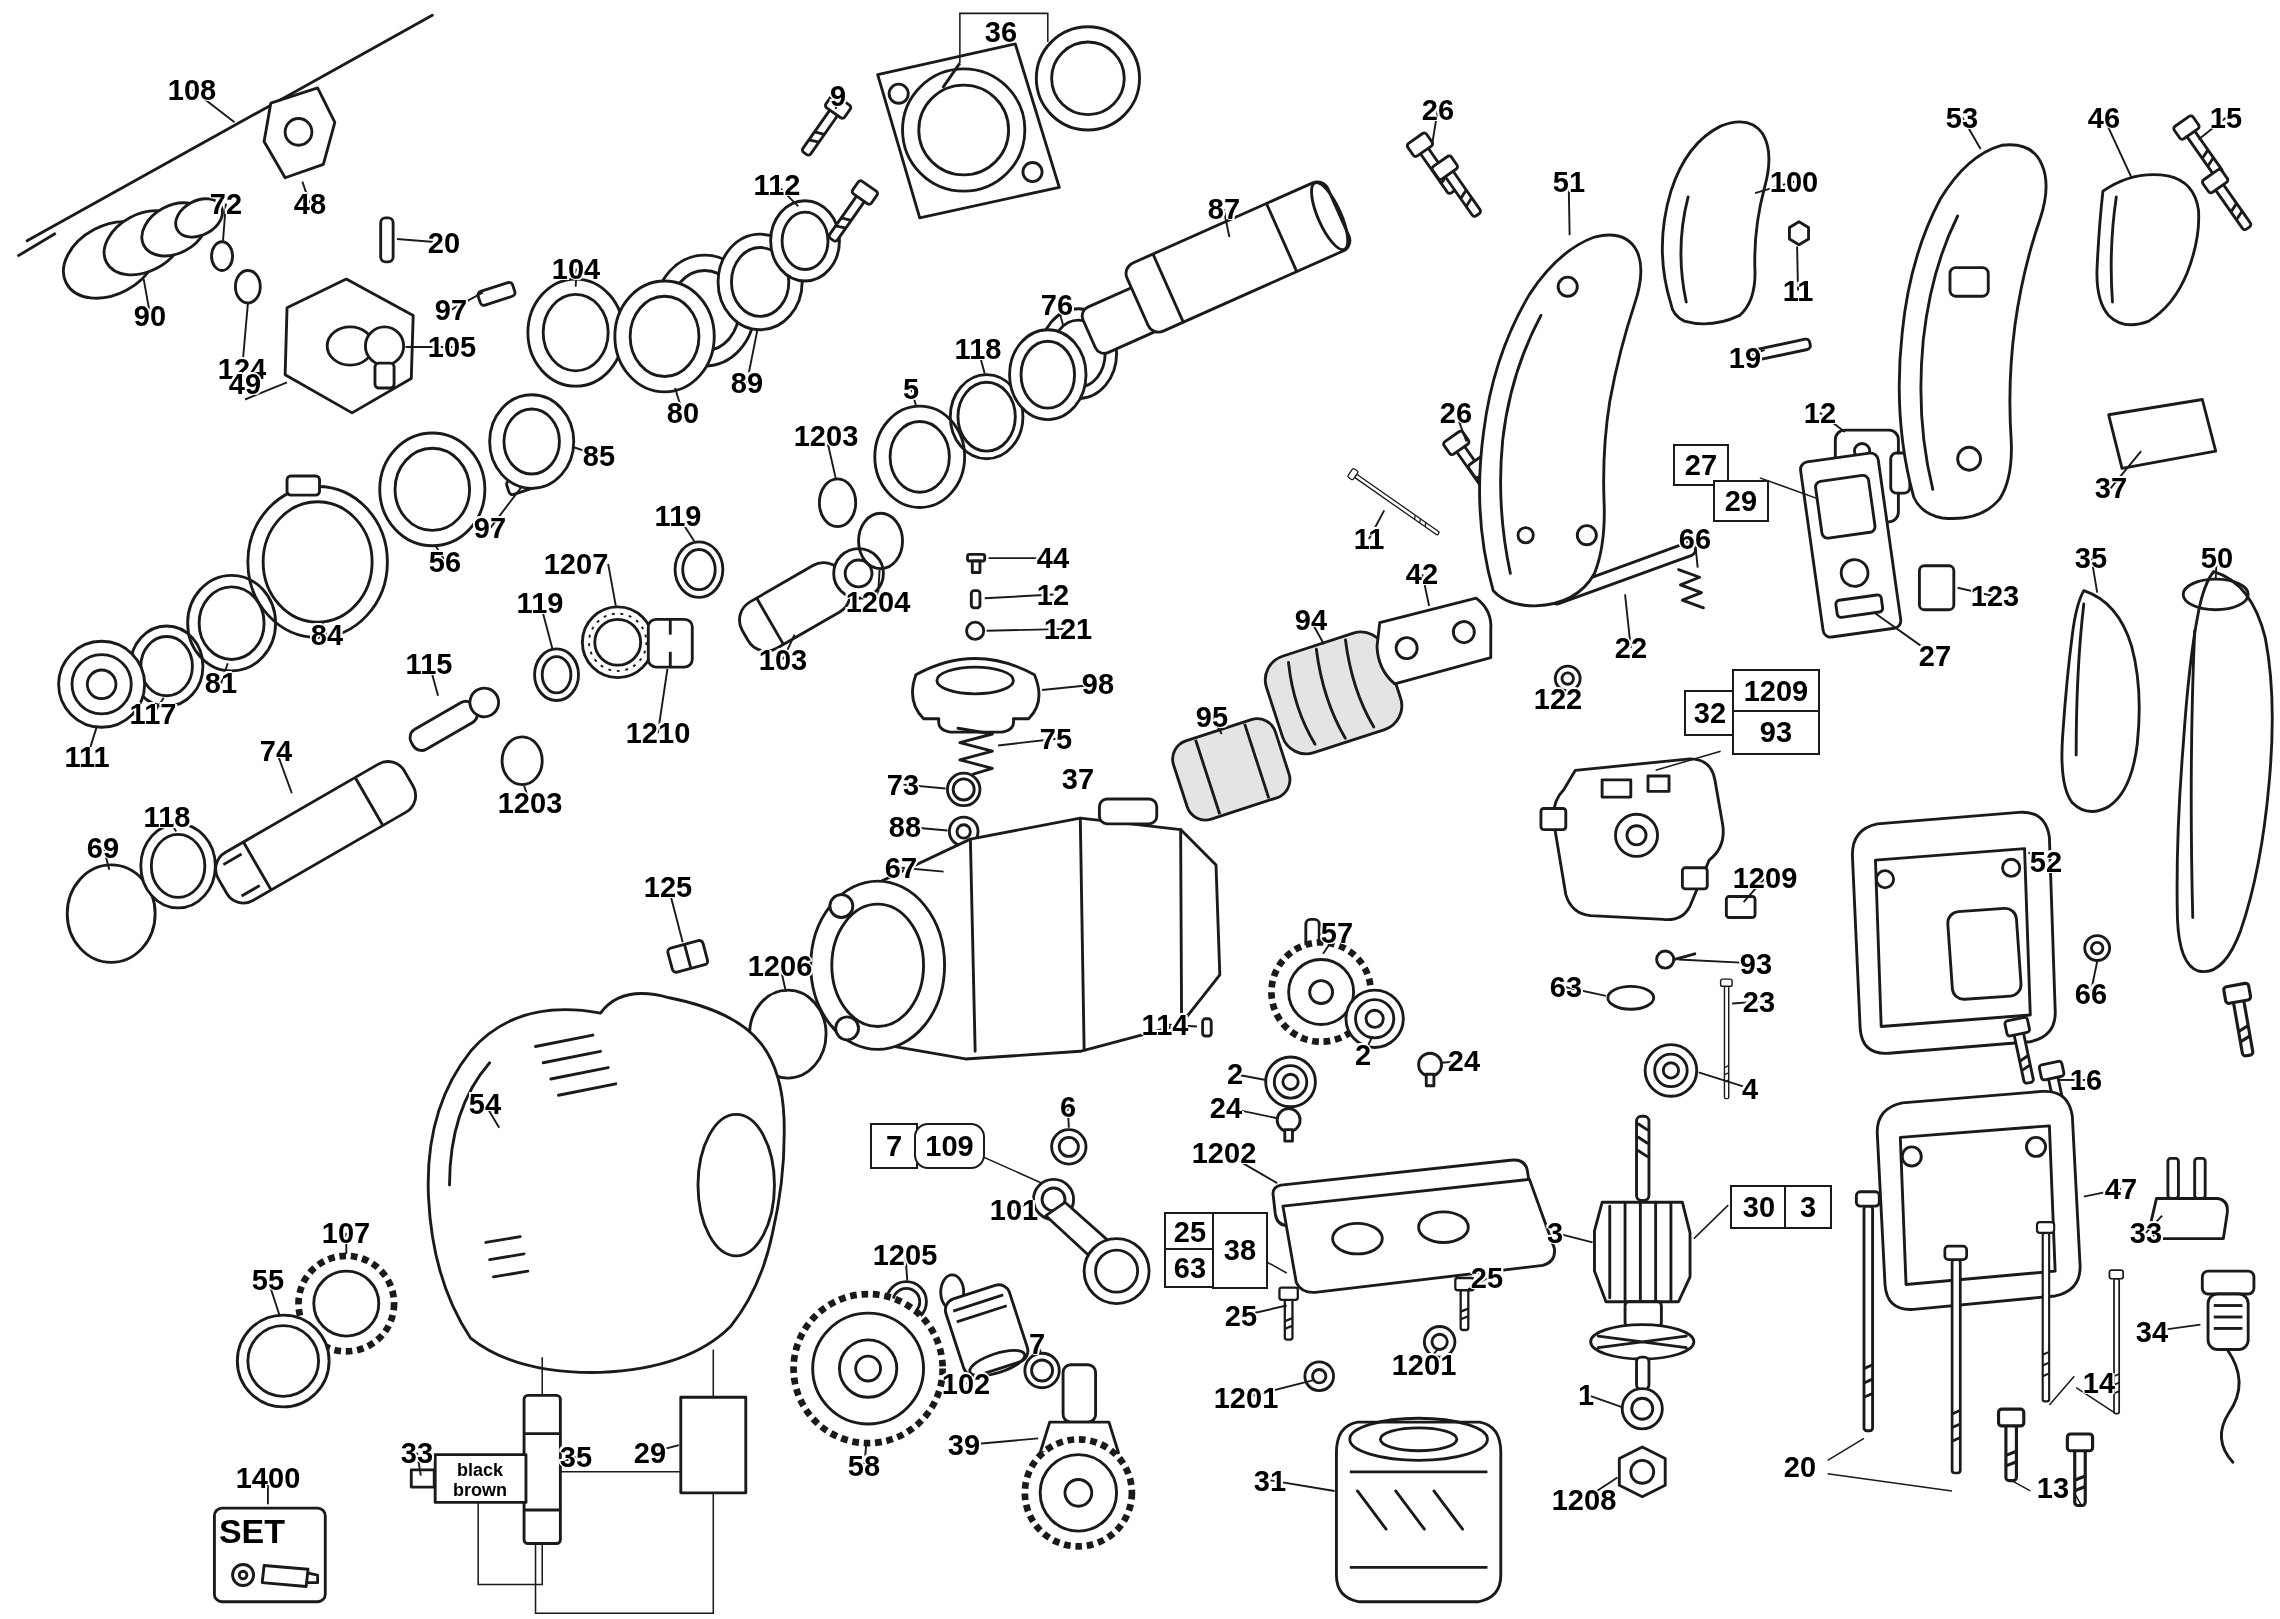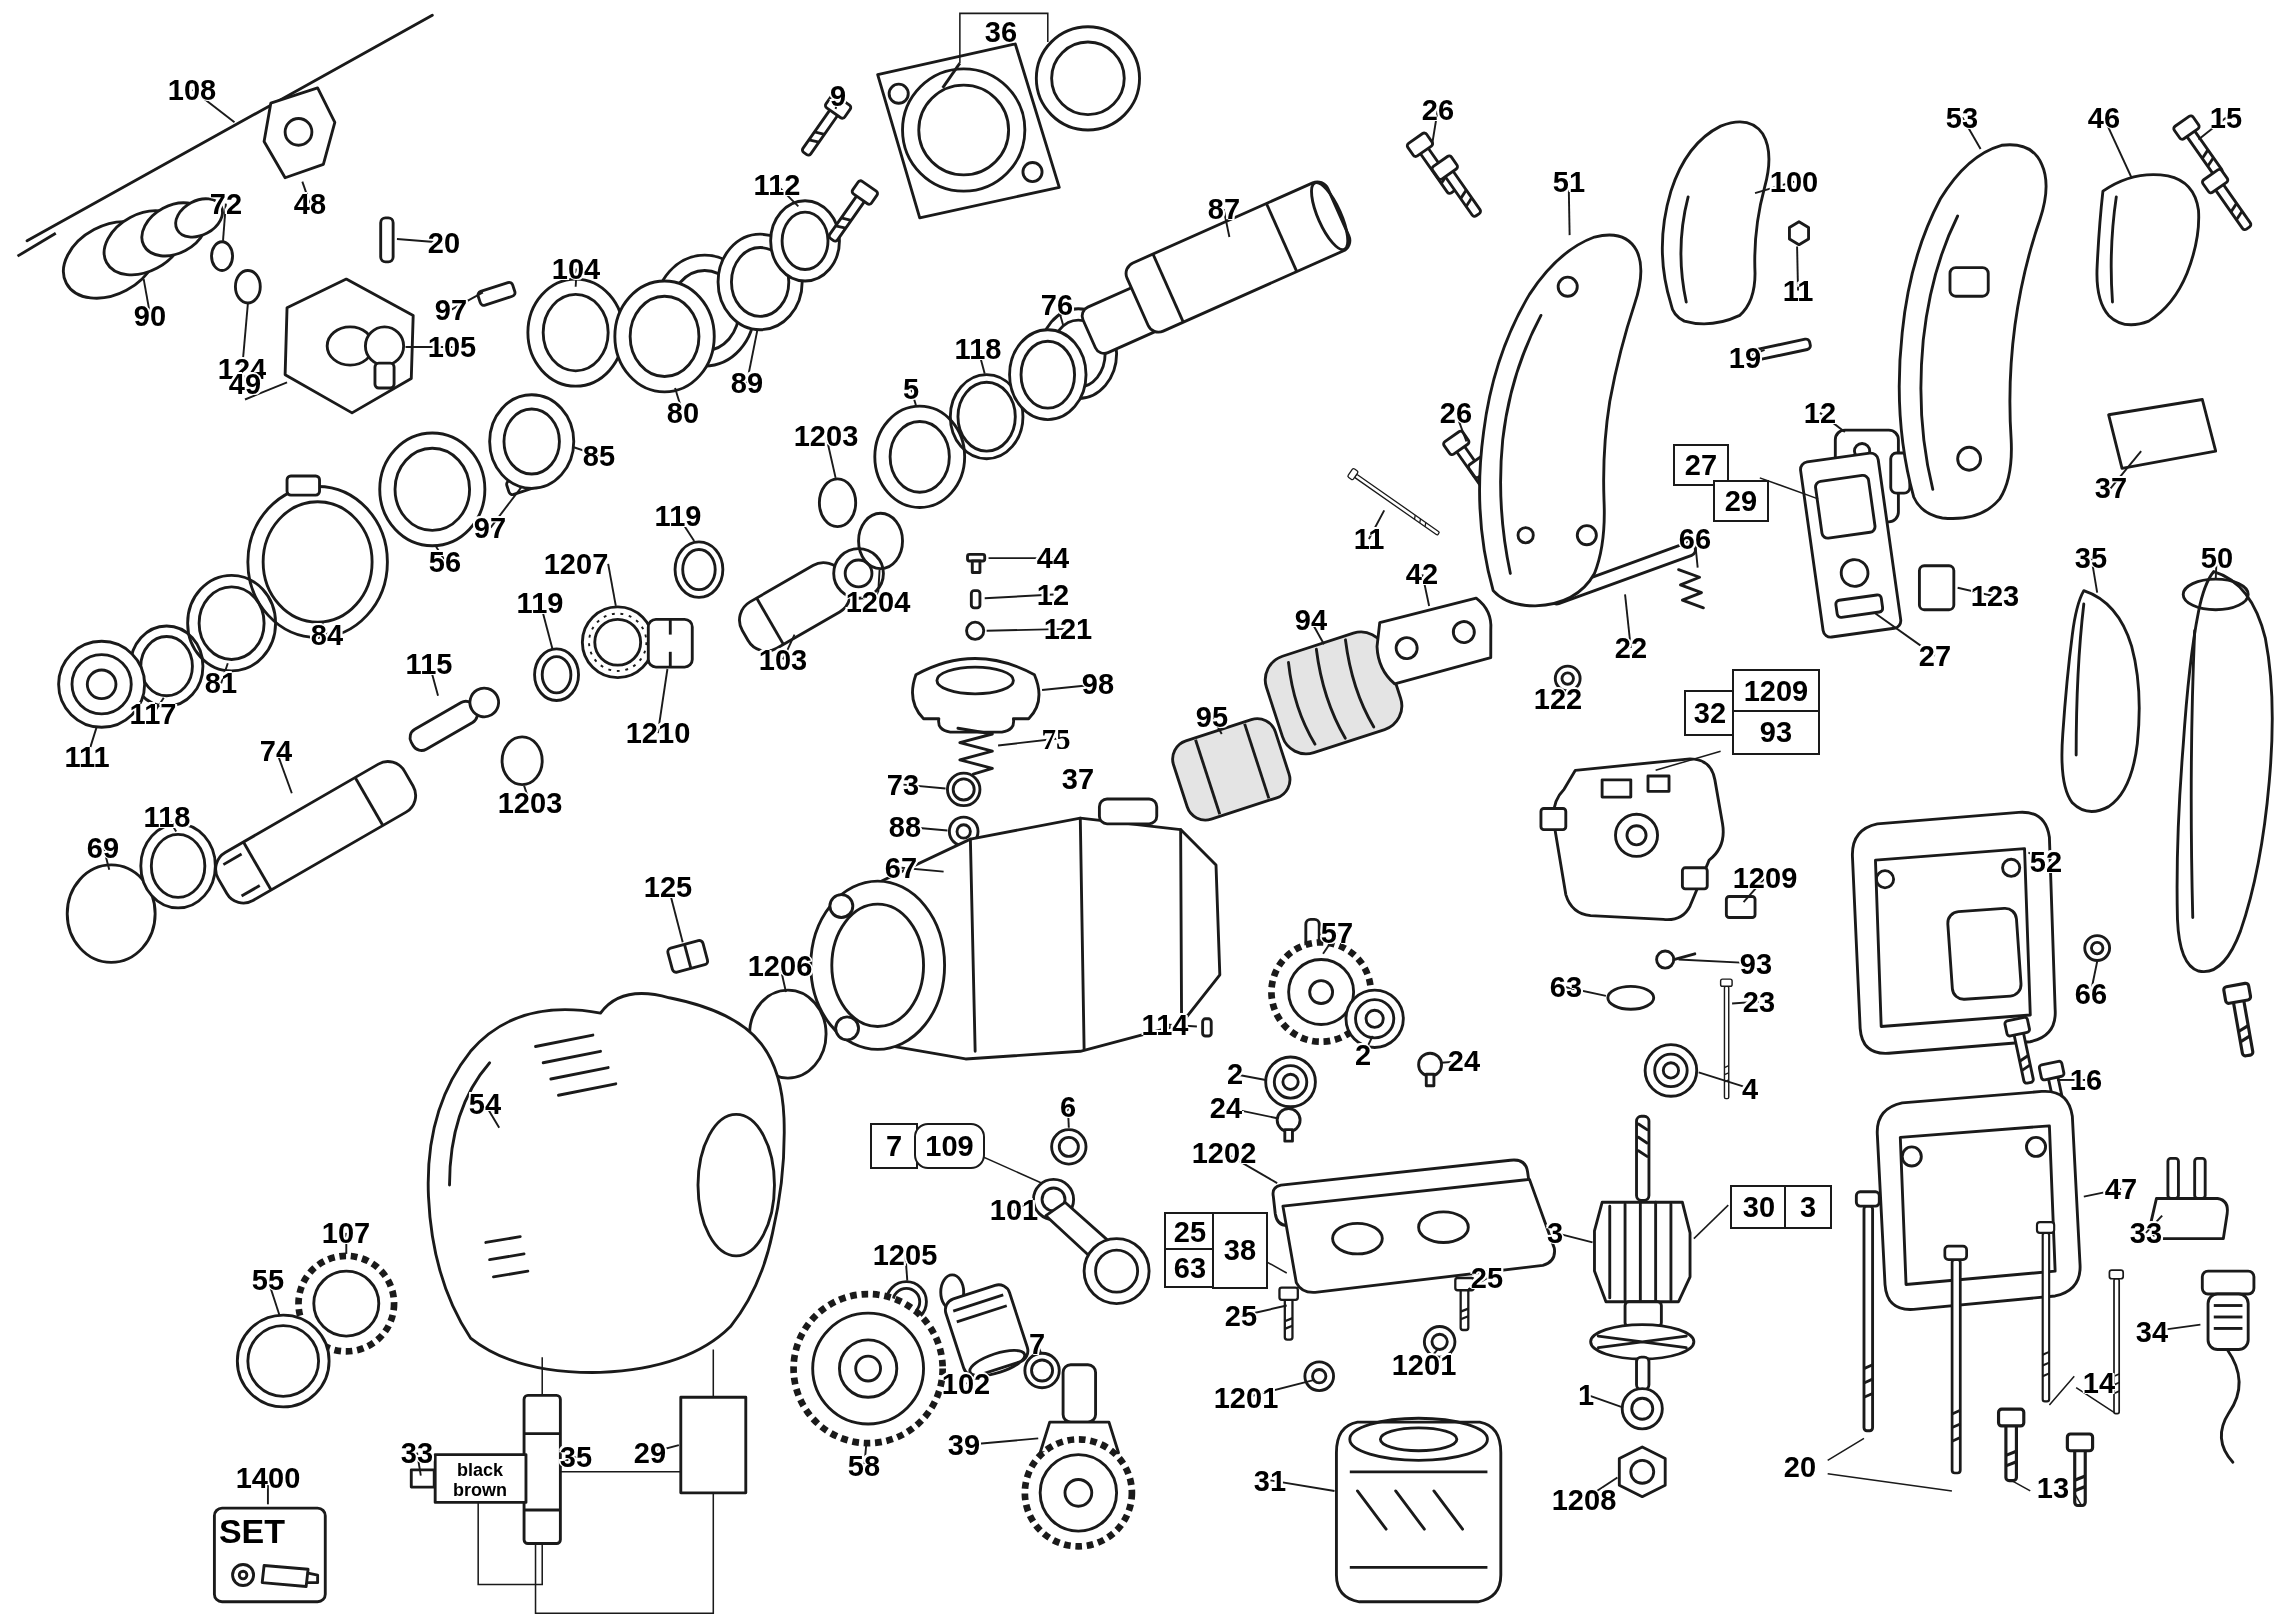--- a/index.html
+++ b/index.html
@@ -603,21 +603,21 @@
       <div class="plbl" style="left: 2217px; top: 558px;">50</div>
       <div class="plbl" style="left: 221px; top: 683px;">81</div>
       <div class="plbl" style="left: 153px; top: 714px;">117</div>
       <div class="plbl" style="left: 87px; top: 757px;">111</div>
       <div class="plbl" style="left: 540px; top: 603px;">119</div>
       <div class="plbl" style="left: 429px; top: 664px;">115</div>
       <div class="plbl" style="left: 783px; top: 660px;">103</div>
       <div class="plbl" style="left: 1098px; top: 684px;">98</div>
       <div class="plbl" style="left: 658px; top: 733px;">1210</div>
       <div class="plbl" style="left: 1212px; top: 717px;">95</div>
-      <div class="plbl" style="left: 1056px; top: 739px; font-family: Liberation Serif, serif;">75</div>
+      <div class="plbl" style="left: 1056px; top: 739px;">75</div>
       <div class="plbl" style="left: 903px; top: 785px;">73</div>
       <div class="plbl" style="left: 1078px; top: 779px;">37</div>
       <div class="plbl" style="left: 530px; top: 803px;">1203</div>
       <div class="plbl" style="left: 905px; top: 827px;">88</div>
       <div class="plbl" style="left: 901px; top: 868px;">67</div>
       <div class="plbl" style="left: 276px; top: 751px;">74</div>
       <div class="plbl" style="left: 167px; top: 817px;">118</div>
       <div class="plbl" style="left: 103px; top: 848px;">69</div>
       <div class="plbl" style="left: 1765px; top: 878px;">1209</div>
       <div class="plbl" style="left: 2046px; top: 862px;">52</div>

